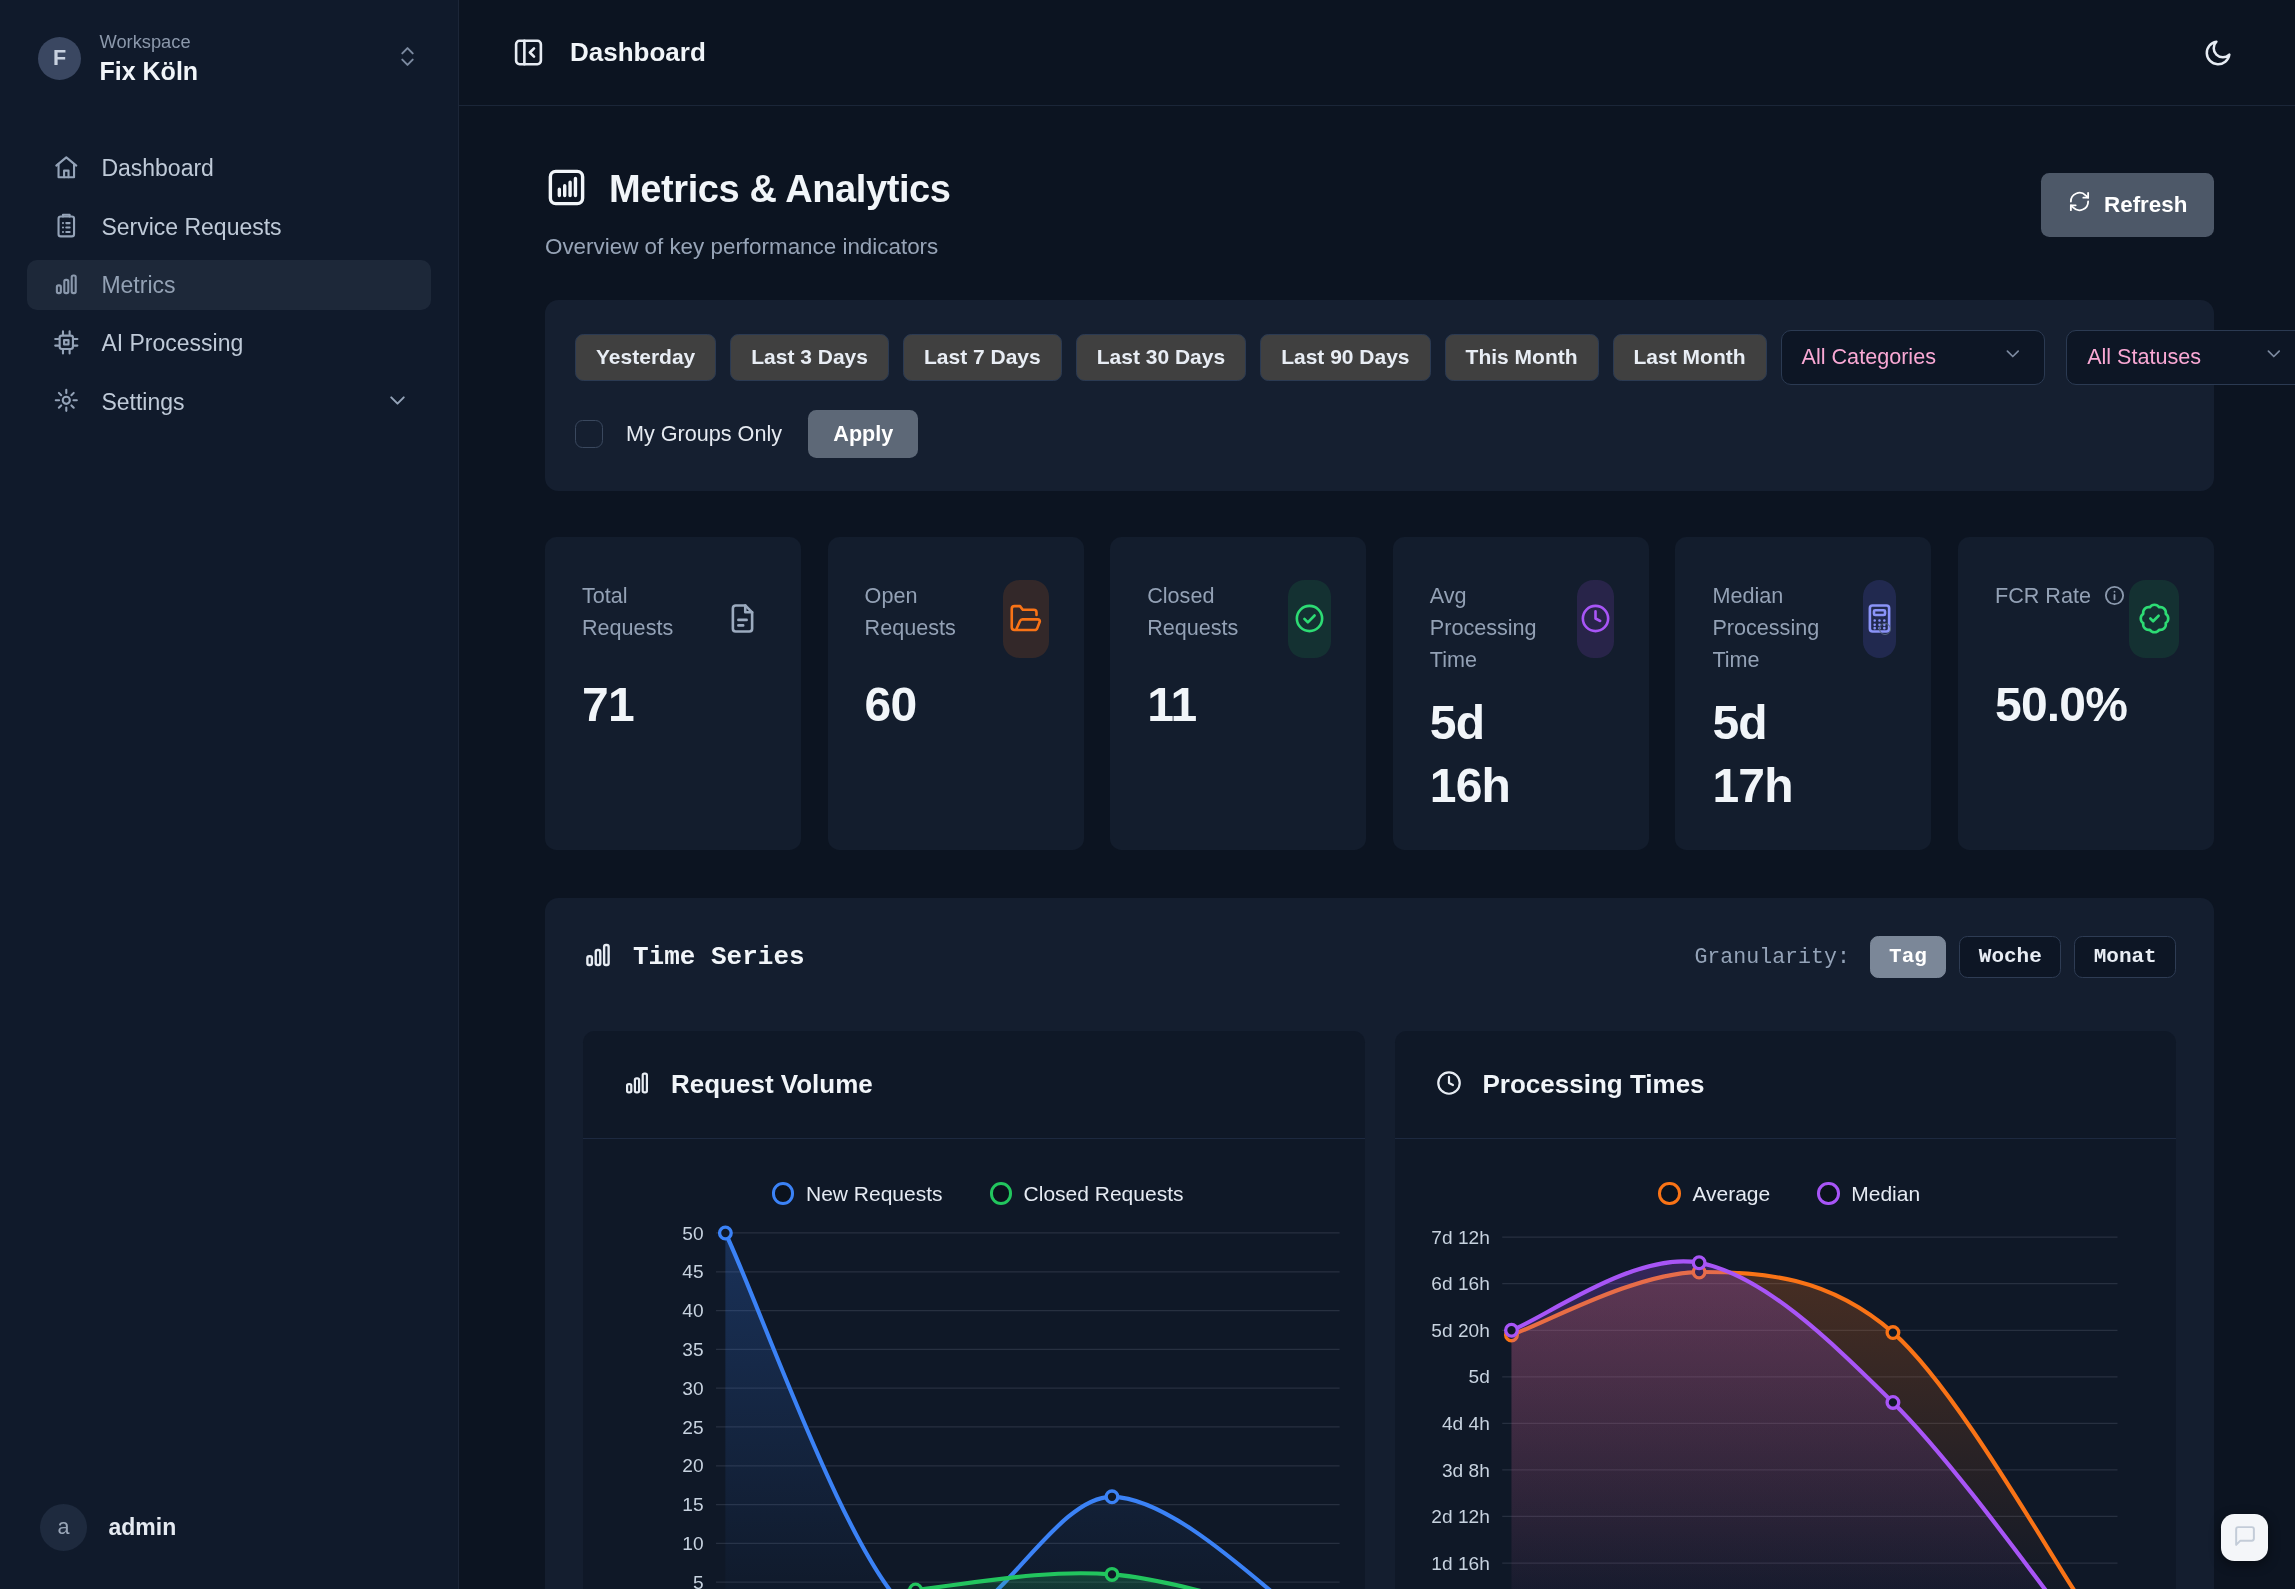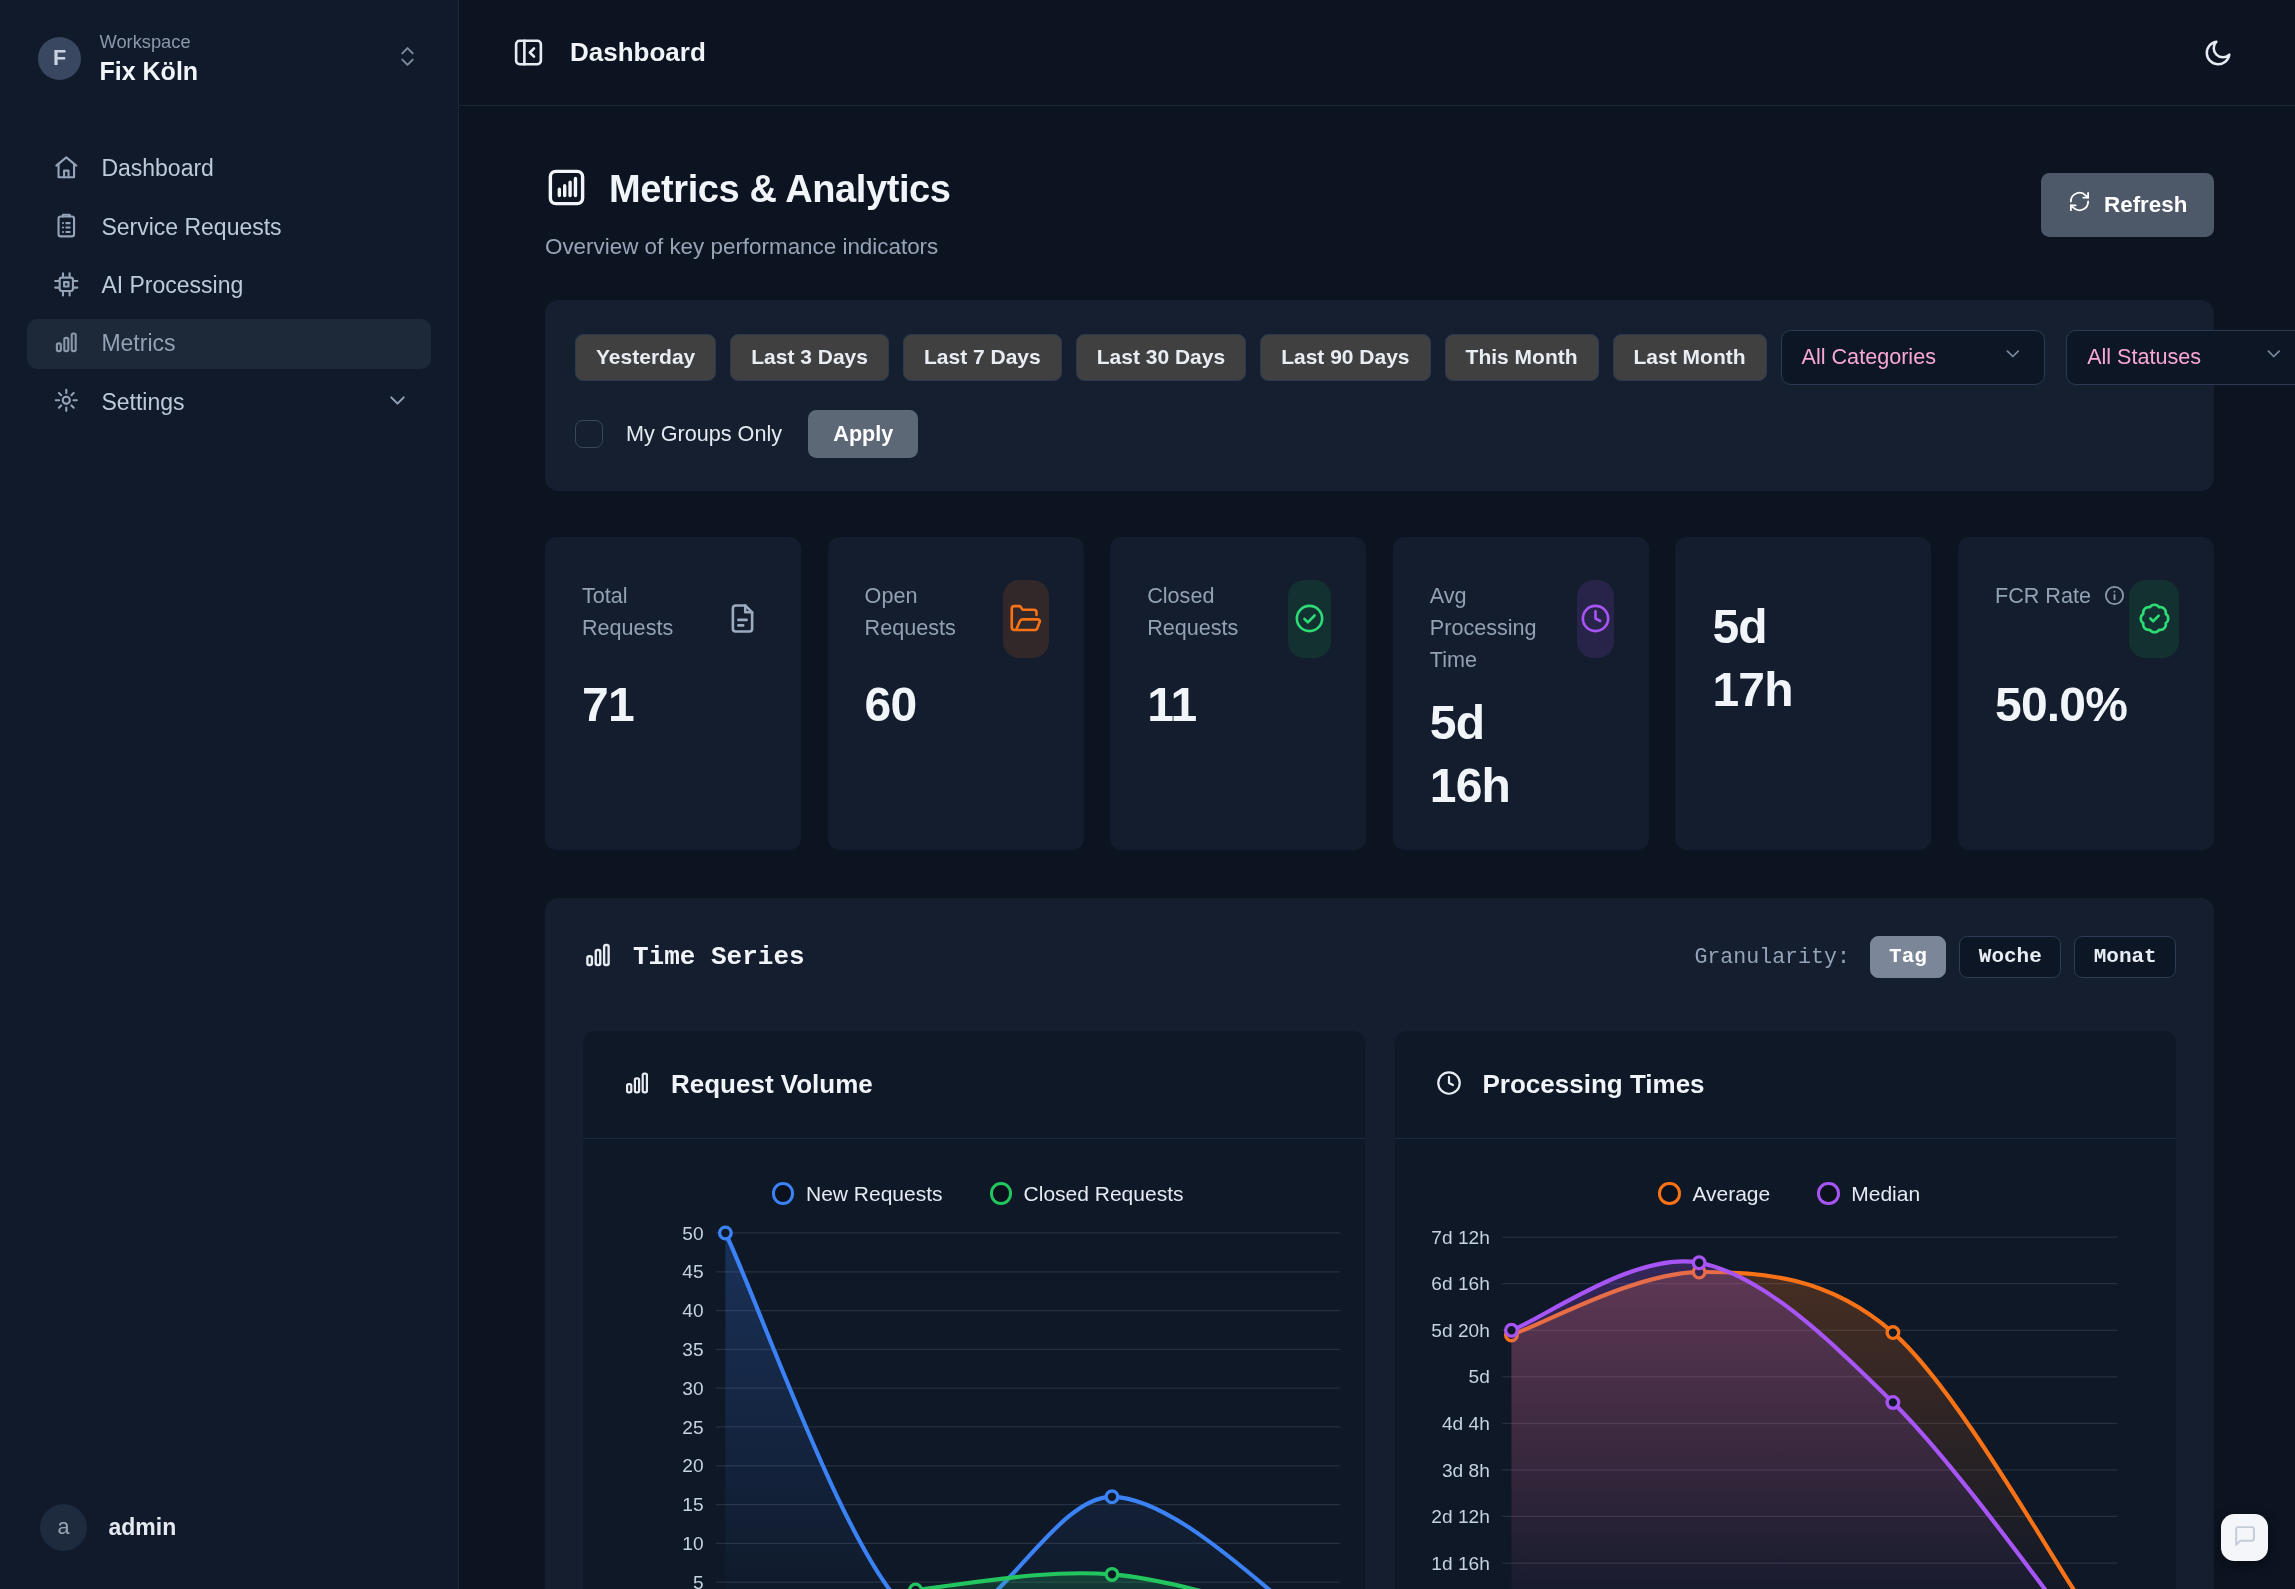--- a/index.html
+++ b/index.html
@@ -145,35 +145,35 @@
           <span class="lbl">Dashboard</span>
         </div>
         <div class="nav-item">
           <span class="icon"><svg width="26.6" height="26.6" viewBox="0 0 24 24" fill="none" stroke="currentColor" stroke-width="1.9" stroke-linecap="round" stroke-linejoin="round">
               <rect x="5" y="4" width="14" height="18" rx="2"></rect>
               <path d="M9 4V2.5h6V4"></path>
               <path d="M9 10h.01M12 10h3M9 14h.01M12 14h3M9 18h.01M12 18h3"></path>
             </svg></span>
           <span class="lbl">Service Requests</span>
         </div>
+        <div class="nav-item active">
+          <span class="icon"><svg width="26.6" height="26.6" viewBox="0 0 24 24" fill="none" stroke="currentColor" stroke-width="1.9" stroke-linecap="round" stroke-linejoin="round">
+              <rect x="3.5" y="13" width="3.6" height="7" rx="1.4"></rect>
+              <rect x="10.2" y="8" width="3.6" height="12" rx="1.4"></rect>
+              <rect x="16.9" y="4" width="3.6" height="16" rx="1.4"></rect>
+            </svg></span>
+          <span class="lbl">Metrics</span>
+        </div>
         <div class="nav-item">
           <span class="icon"><svg width="26.6" height="26.6" viewBox="0 0 24 24" fill="none" stroke="currentColor" stroke-width="1.9" stroke-linecap="round" stroke-linejoin="round">
               <rect x="6" y="6" width="12" height="12" rx="2"></rect>
               <rect x="10" y="10" width="4" height="4"></rect>
               <path d="M9 2v3M15 2v3M9 19v3M15 19v3M2 9h3M2 15h3M19 9h3M19 15h3"></path>
             </svg></span>
           <span class="lbl">AI Processing</span>
-        </div>
-        <div class="nav-item active">
-          <span class="icon"><svg width="26.6" height="26.6" viewBox="0 0 24 24" fill="none" stroke="currentColor" stroke-width="1.9" stroke-linecap="round" stroke-linejoin="round">
-              <rect x="3.5" y="13" width="3.6" height="7" rx="1.4"></rect>
-              <rect x="10.2" y="8" width="3.6" height="12" rx="1.4"></rect>
-              <rect x="16.9" y="4" width="3.6" height="16" rx="1.4"></rect>
-            </svg></span>
-          <span class="lbl">Metrics</span>
         </div>
         <div class="nav-item">
           <span class="icon"><svg width="26.6" height="26.6" viewBox="0 0 24 24" fill="none" stroke="currentColor" stroke-width="1.9" stroke-linecap="round" stroke-linejoin="round">
               <circle cx="12" cy="12" r="3.2"></circle>
               <path d="M12 2.5v3M12 18.5v3M2.5 12h3M18.5 12h3M5.3 5.3l2.1 2.1M16.6 16.6l2.1 2.1M5.3 18.7l2.1-2.1M16.6 7.4l2.1-2.1"></path>
             </svg></span>
           <span class="lbl">Settings</span>
           <span class="spacer"></span>
           <span class="icon"><svg width="25" height="25" viewBox="0 0 24 24" fill="none" stroke="currentColor" stroke-width="1.9" stroke-linecap="round" stroke-linejoin="round">
               <path d="m6 9 6 6 6-6"></path>
@@ -310,20 +310,30 @@
                   <path d="M12 6.8V12l3.4 1.8"></path>
                 </svg>
               </div>
             </div>
             <div class="card-value">
               <div>5d</div>
               <div>16h</div>
             </div>
           </article>
           <article class="card">
+            <div class="card-top">
+              <div class="card-label"><span>Median Processing Time</span><span class="dot"></span></div>
+              <div class="badge indigo">
+                <svg width="33" height="33" viewBox="0 0 24 24" fill="none" stroke="currentColor" stroke-width="1.9" stroke-linecap="round" stroke-linejoin="round">
+                  <rect x="5" y="2.5" width="14" height="19" rx="2"></rect>
+                  <rect x="8" y="6" width="8" height="3.5" rx="0.8"></rect>
+                  <path d="M8.5 13.5h.01M12 13.5h.01M15.5 13.5h.01M8.5 16.5h.01M12 16.5h.01M15.5 16.5h.01M8.5 19h.01M12 19h.01M15.5 19h.01"></path>
+                </svg>
+              </div>
+            </div>
             <div class="card-value">
               <div>5d</div>
               <div>17h</div>
             </div>
           </article>
           <article class="card">
             <div class="card-top">
               <div class="card-label"><span>FCR Rate</span><span class="info"><svg width="23" height="23" viewBox="0 0 24 24" fill="none" stroke="currentColor" stroke-width="1.9" stroke-linecap="round" stroke-linejoin="round">
                     <circle cx="12" cy="12" r="9"></circle>
                     <path d="M12 16v-4.5"></path>

